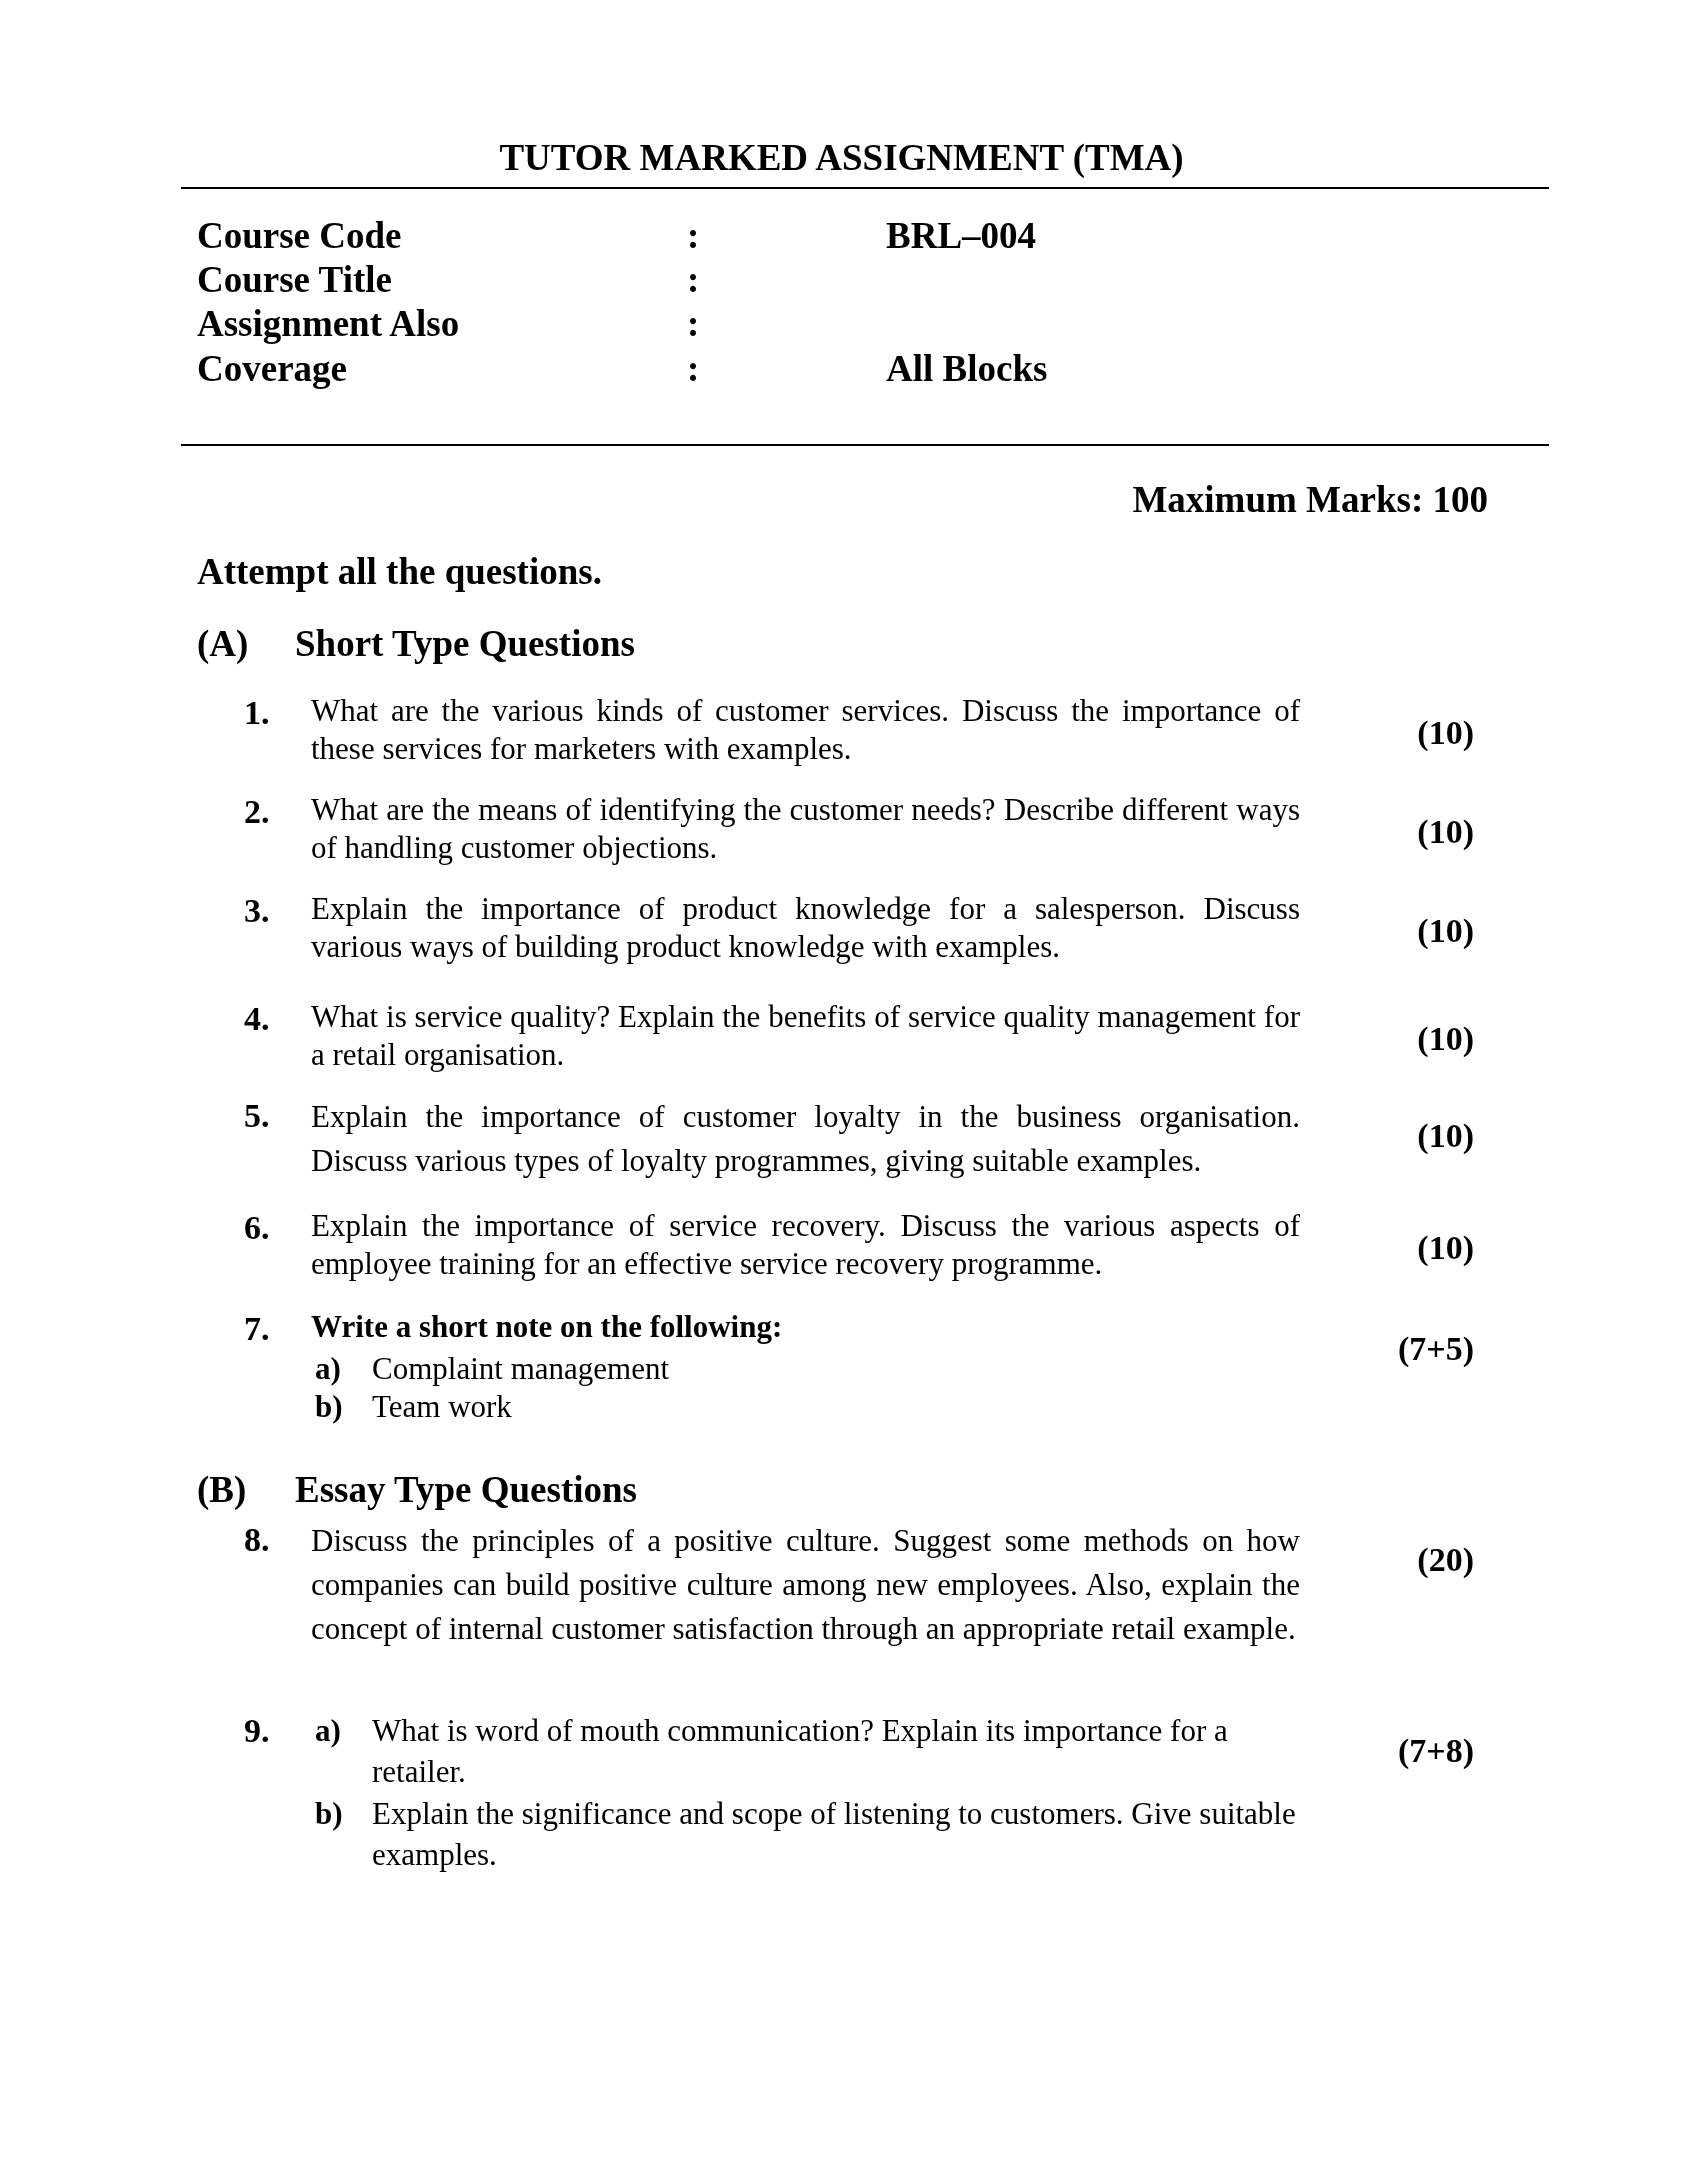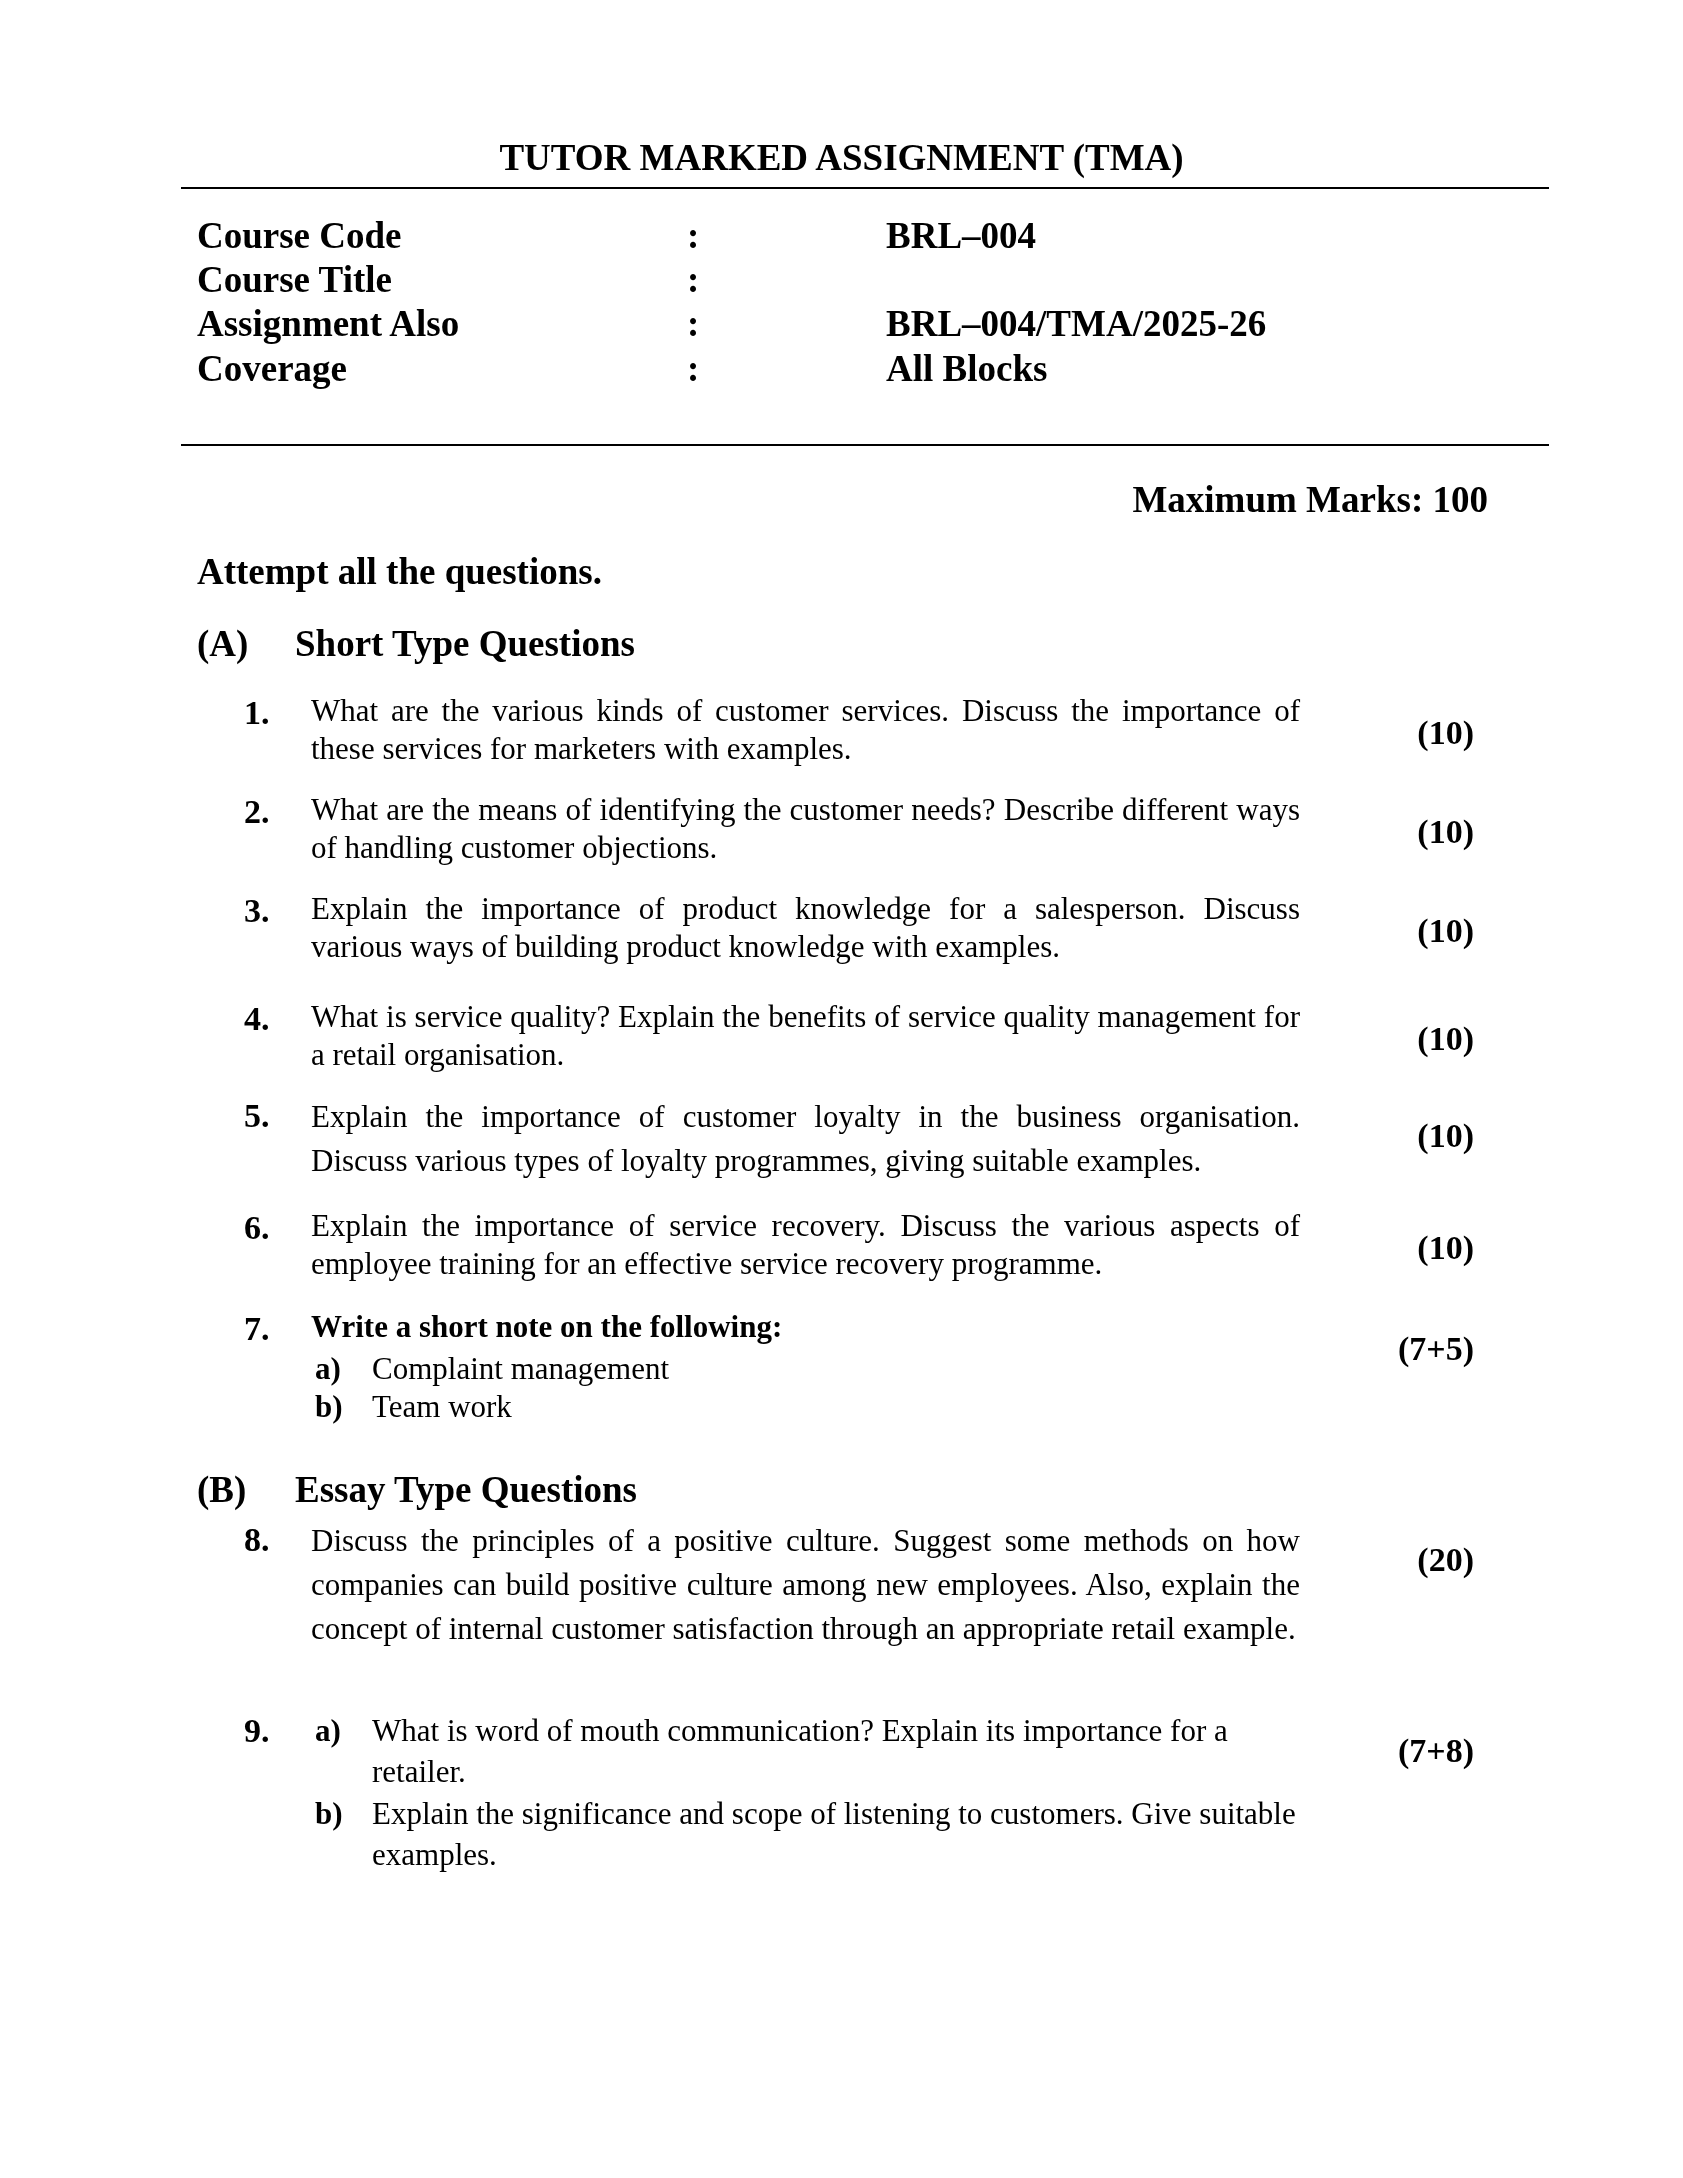--- a/index.html
+++ b/index.html
@@ -39,21 +39,20 @@
     <span class="meta-colon">:</span>
     <span class="meta-value">BRL–004</span>
   </div>
   <div class="abs meta-row" style="top:258px;padding-left:36px;">
     <span class="meta-label">Course Title</span>
     <span class="meta-colon">:</span>
   </div>
   <div class="abs meta-row" style="top:302px;">
     <span class="meta-label">Assignment Also</span>
     <span class="meta-colon">:</span>
-    <span class="meta-value">BRL–004/TMA/2025-26</span>
   </div>
   <div class="abs meta-row" style="top:347px;">
     <span class="meta-label">Coverage</span>
     <span class="meta-colon">:</span>
     <span class="meta-value">All Blocks</span>
   </div>
 </div>
 
 <div class="abs rule" style="top:444px;"></div>
 

